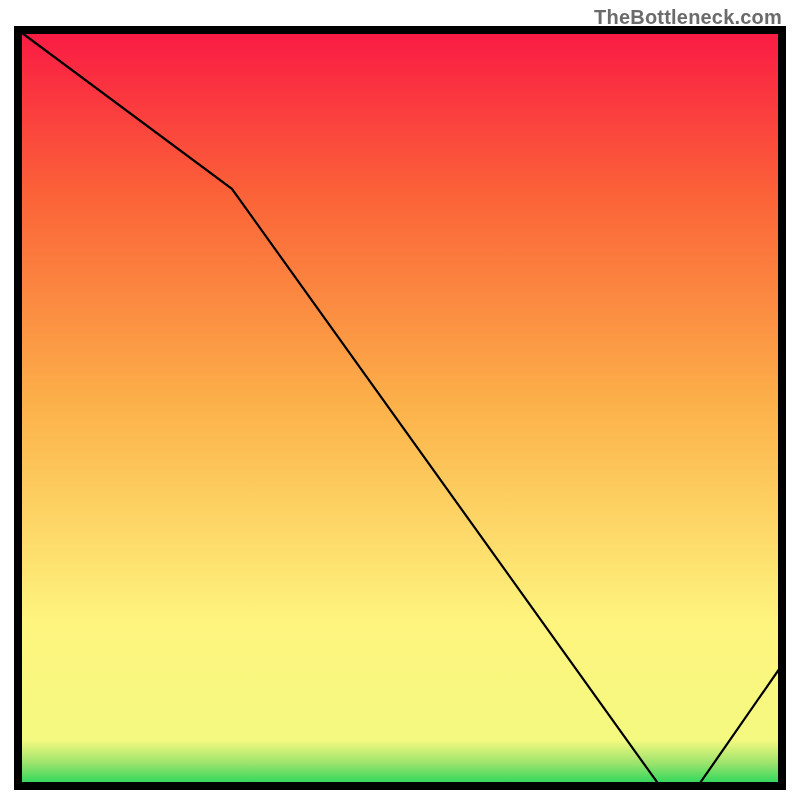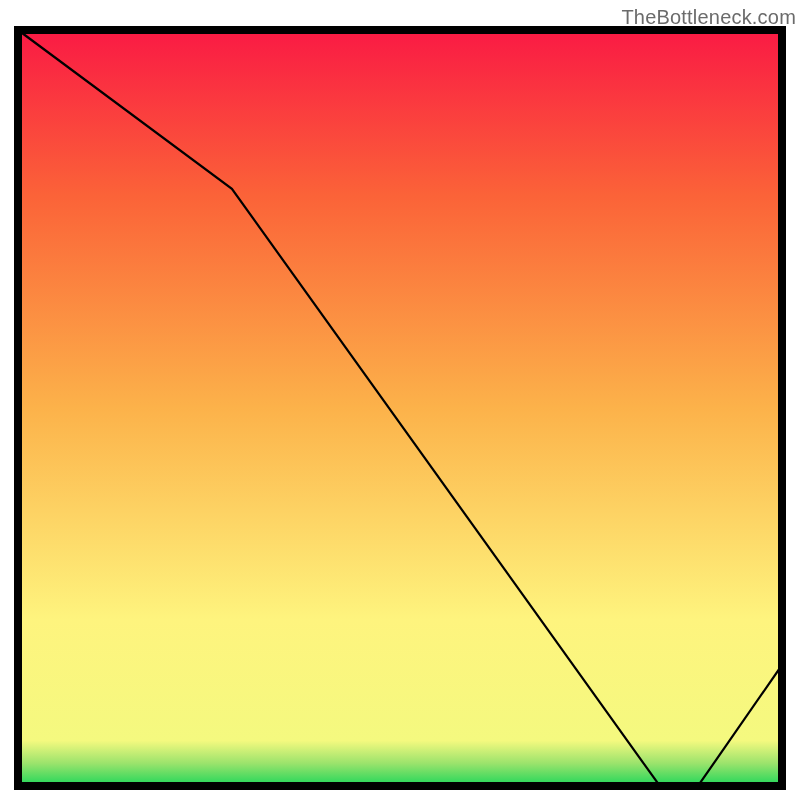--- a/index.html
+++ b/index.html
@@ -12,23 +12,23 @@
     font-family: Arial, Helvetica, sans-serif;
   }
   .container {
     position: relative;
     width: 800px;
     height: 800px;
   }
   .watermark {
     position: absolute;
     top: 6px;
-    right: 4px;
+    right: 18px;
     font-size: 20px;
-    font-weight: 400;
+    font-weight: 700;
     color: #6b6b6b;
     letter-spacing: 0.2px;
     margin-left: 44px;
   }
   svg {
     display: block;
   }
 </style>
 </head>
 <body>

